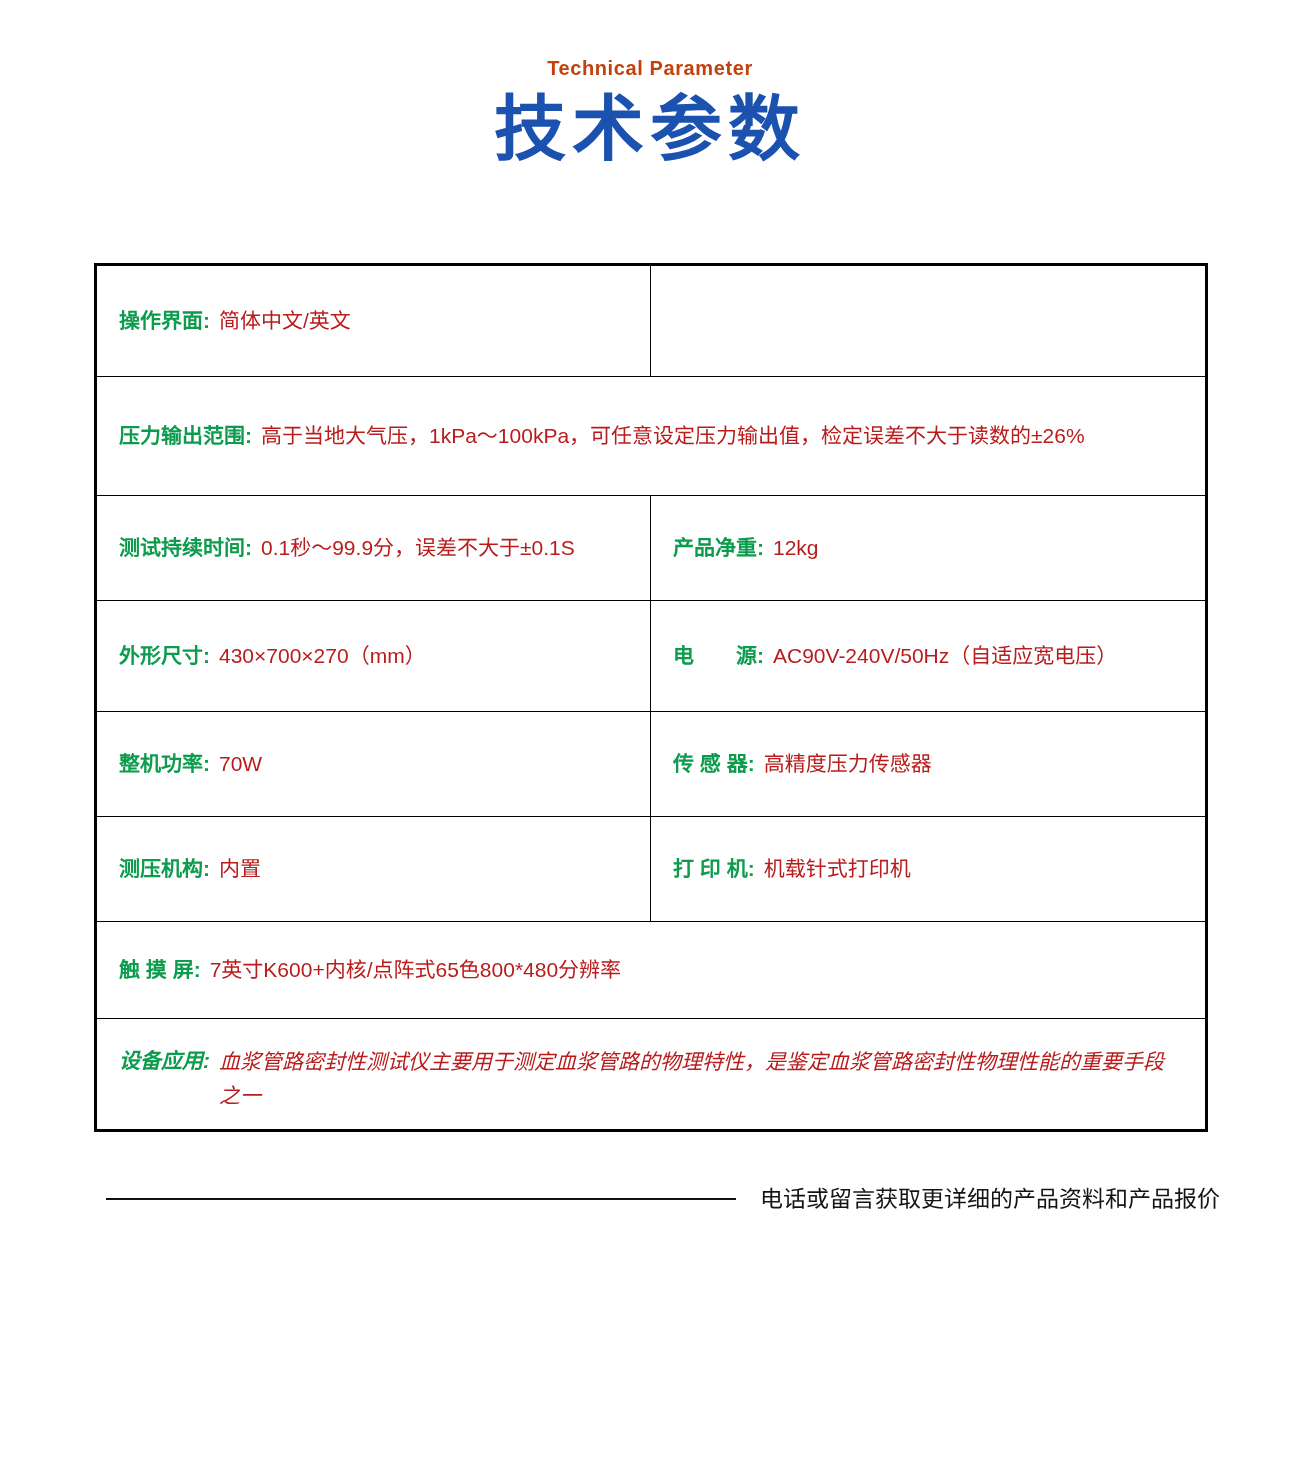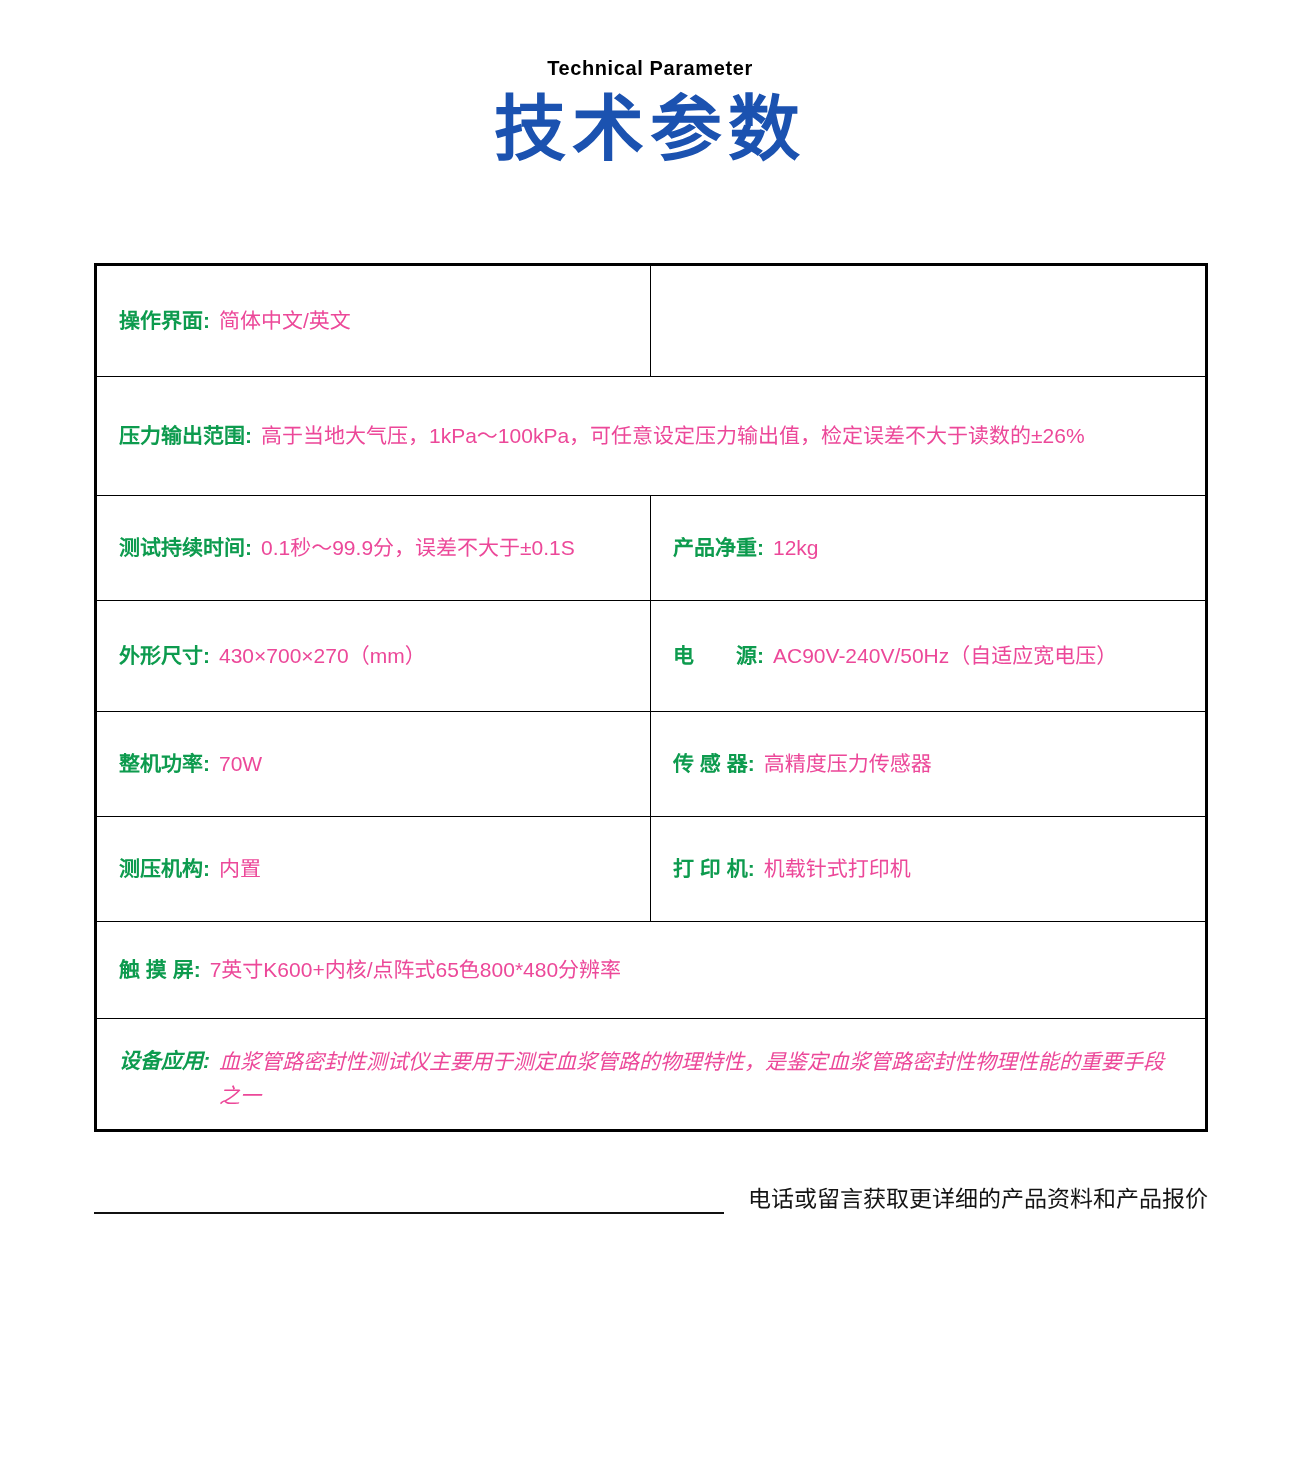--- a/index.html
+++ b/index.html
@@ -21,21 +21,21 @@
     position: relative;
   }
   
   .header {
     text-align: center;
     padding-top: 58px;
   }
   .header .eyebrow {
     font-size: 20px;
     font-weight: bold;
-    color: #000000;
+    color: #c2410c;
     letter-spacing: 0.6px;
     line-height: 1;
   }
   .header .title {
     margin-top: 12px;
     font-size: 72px;
     font-weight: bold;
     color: #1b52b0;
     letter-spacing: 6px;
     line-height: 1.1;
@@ -83,37 +83,37 @@
     line-height: 1.55;
   }
   .kv .k {
     color: #0d9b4e;
     font-weight: bold;
     font-size: 21px;
     white-space: nowrap;
     flex: none;
   }
   .kv .v {
-    color: #ec4899;
+    color: #b91c1c;
     font-size: 21px;
     margin-left: 9px;
   }
   .kv.wide .k,
   .kv.wide .v { font-size: 21px; }
   .kv.multiline { align-items: flex-start; font-style: italic; }
   .kv.multiline .v { line-height: 1.62; }
 
   
   .footer {
     position: absolute;
-    left: 94px;
+    left: 106px;
     top: 1180px;
     width: 1114px;
     display: flex;
-    align-items: flex-end;
+    align-items: center;
   }
   .footer .rule {
     flex: 1;
     height: 0;
     border-top: 2px solid #111111;
     margin-right: 24px;
     margin-top: 4px;
   }
   .footer .note {
     font-size: 23px;

